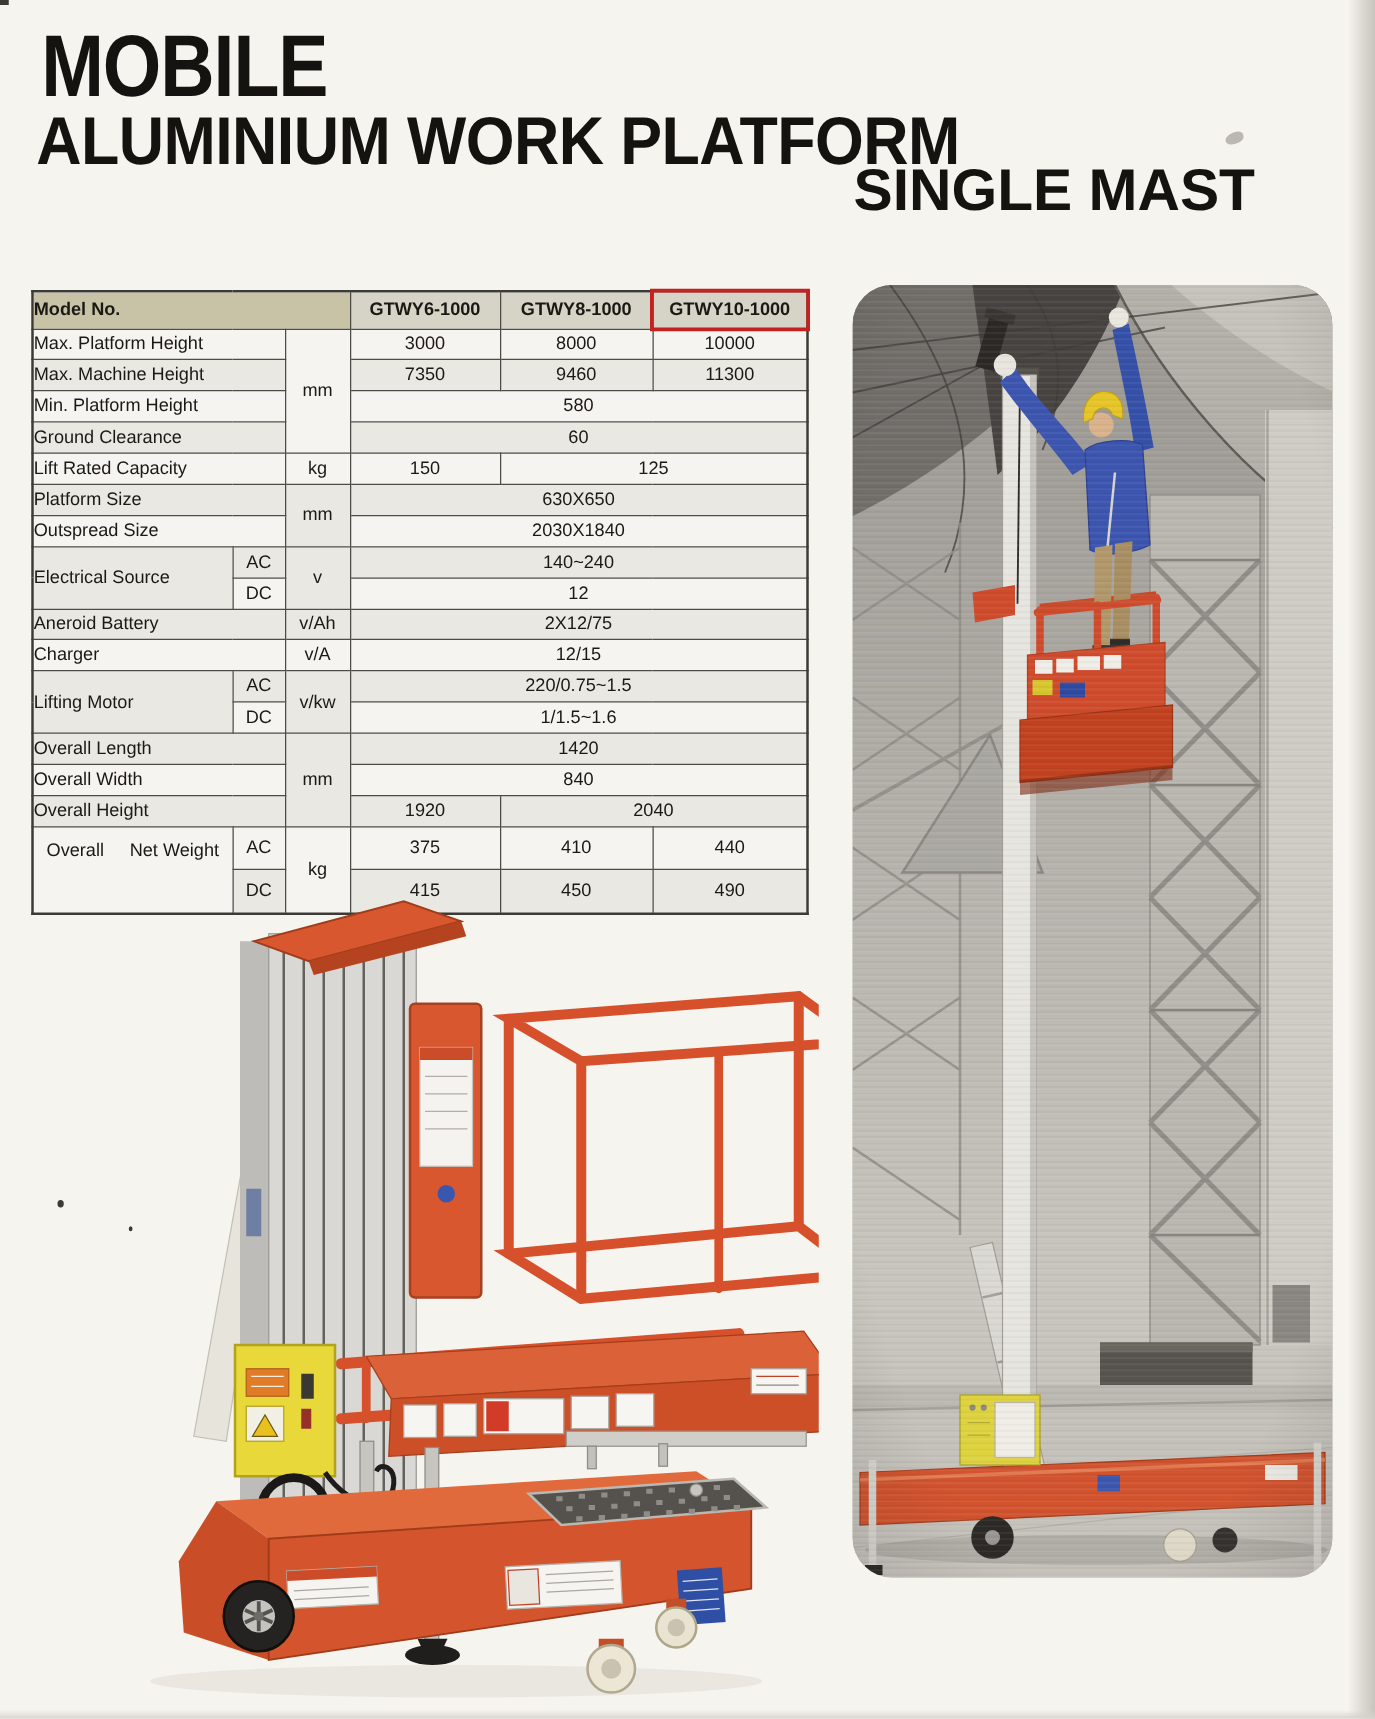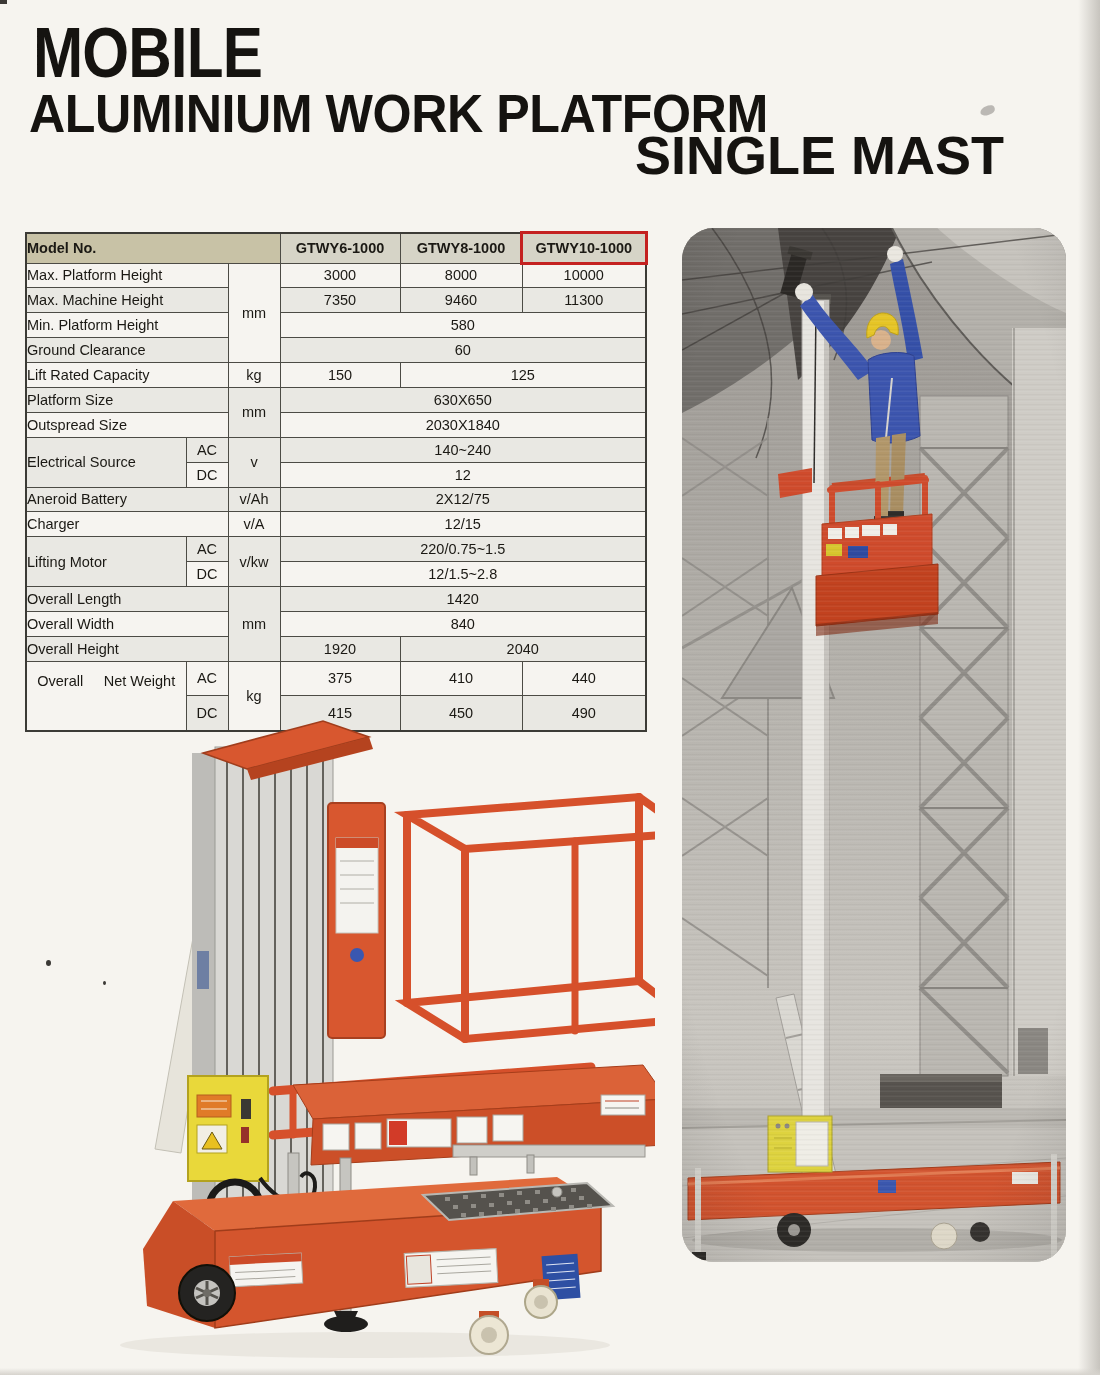--- a/index.html
+++ b/index.html
@@ -13,21 +13,21 @@
     position:absolute;left:33px;top:18px;font-size:70px;font-weight:bold;
     color:#151310;letter-spacing:-1px;line-height:1;
     transform:scaleX(0.86);transform-origin:left top;white-space:nowrap;
   }
   .title2{
     position:absolute;left:29px;top:86px;font-size:54px;font-weight:bold;
     color:#151310;letter-spacing:-0.5px;line-height:1;
     transform:scaleX(0.93);transform-origin:left top;white-space:nowrap;
   }
   .title3{
-    position:absolute;right:96px;top:128px;font-size:54px;font-weight:bold;
+    position:absolute;right:96px;top:128px;font-size:47px;font-weight:bold;
     color:#151310;letter-spacing:0px;line-height:1;white-space:nowrap;
   }
   
   table.spec{
     position:absolute;left:25px;top:232px;width:620px;height:500px;
     border-collapse:collapse;table-layout:fixed;background:#f6f4f0;
     border:2px solid #3c3b36;
   }
   table.spec th,table.spec td{
     border:1px solid #4c4b45;padding:0;color:#1b1914;
@@ -153,21 +153,21 @@
       <td class="val" colspan="3">12/15</td>
     </tr>
     <tr class="sh">
       <td class="lbl keep" rowspan="2">Lifting Motor</td>
       <td class="sub">AC</td>
       <td class="unit keep" rowspan="2">v/kw</td>
       <td class="val" colspan="3">220/0.75~1.5</td>
     </tr>
     <tr>
       <td class="sub">DC</td>
-      <td class="val" colspan="3">12/1.5~2.8</td>
+      <td class="val" colspan="3">1/1.5~1.6</td>
     </tr>
     <tr class="sh">
       <td class="lbl" colspan="2">Overall Length</td>
       <td class="unit keep" rowspan="3">mm</td>
       <td class="val" colspan="3">1420</td>
     </tr>
     <tr>
       <td class="lbl" colspan="2">Overall Width</td>
       <td class="val" colspan="3">840</td>
     </tr>

